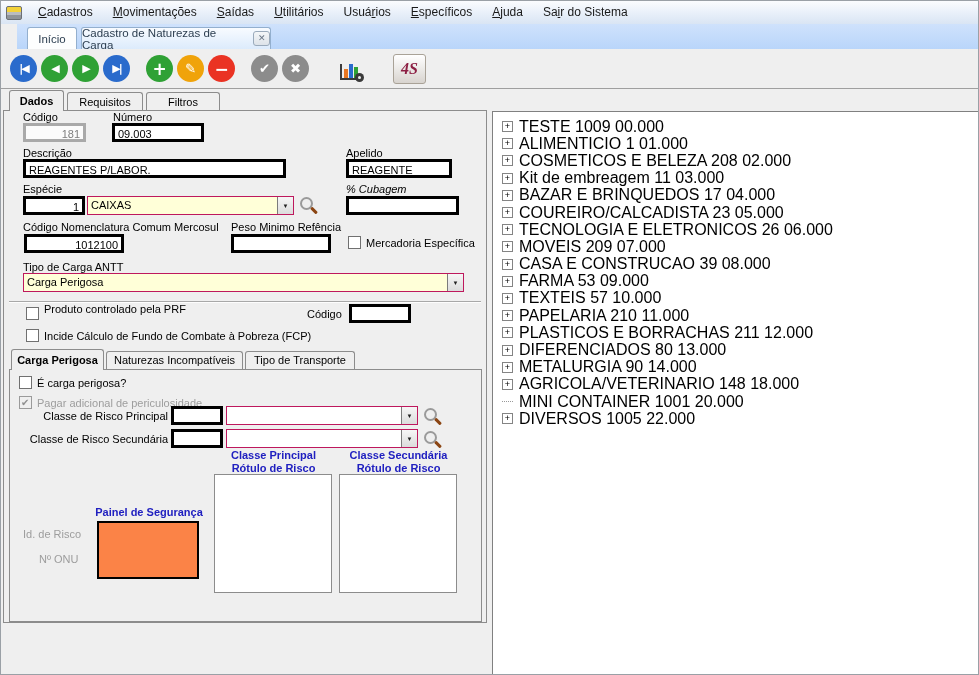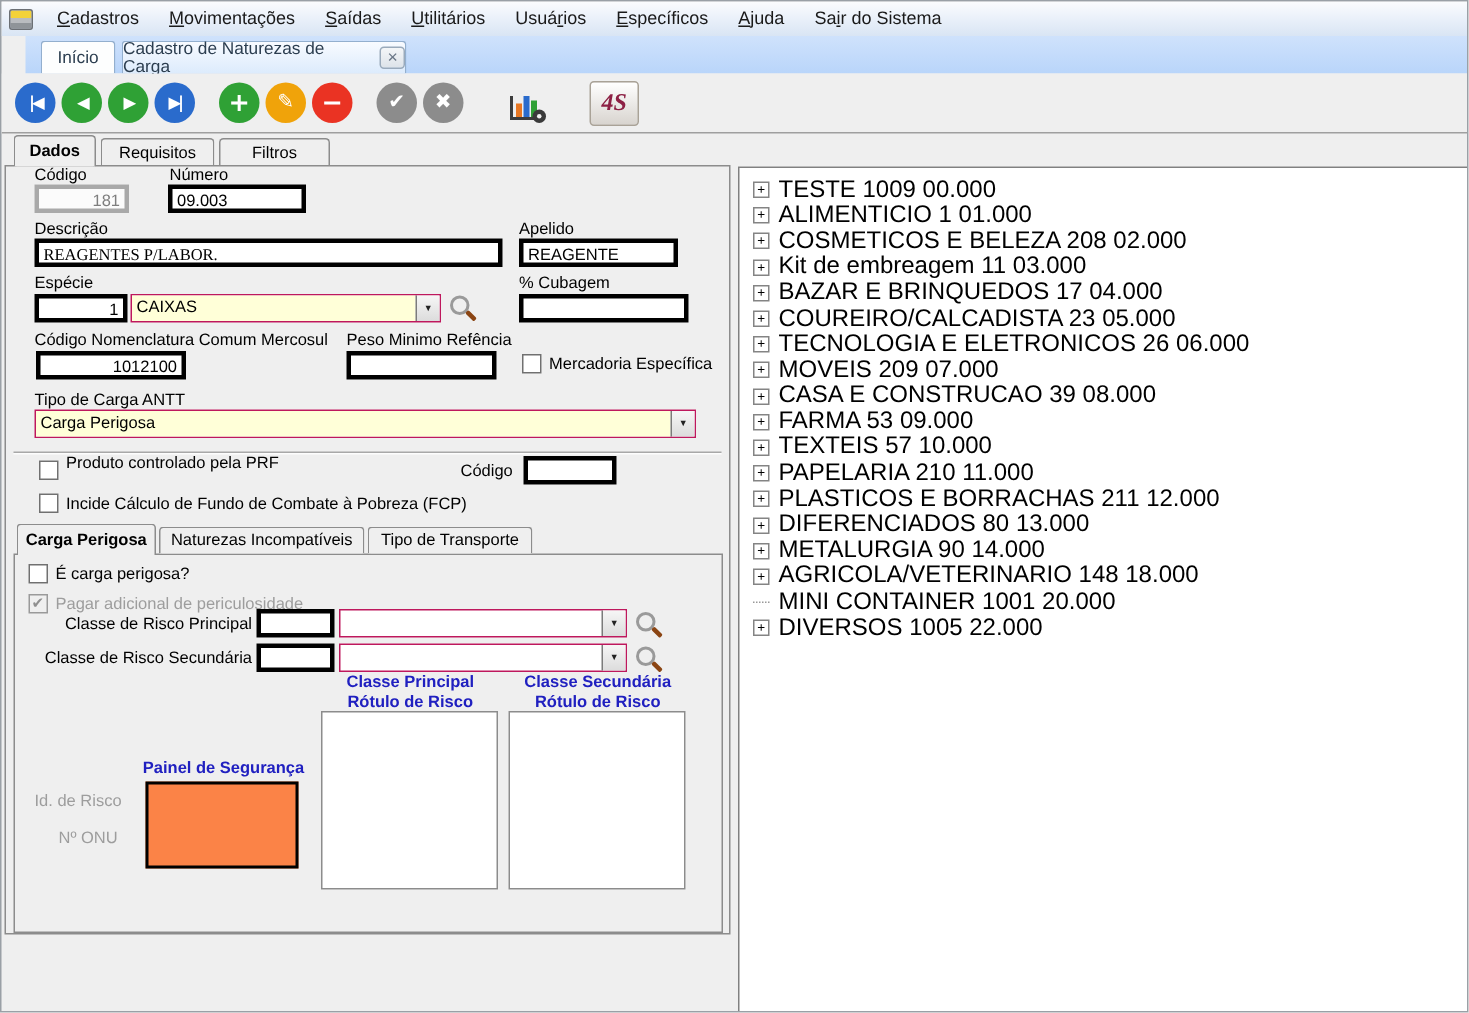--- a/index.html
+++ b/index.html
@@ -224,32 +224,32 @@
   <div class="ptab inactive" style="left:66px;  width:76px;">Requisitos</div>
   <div class="ptab inactive" style="left:145px; width:74px;">Filtros</div>
   <div id="pagebox"></div>
 
   <div class="flabel" style="left:22px; top:110px;">Código</div>
   <div class="fld right disabled" style="left:22px; top:122px; width:63px;">181</div>
   <div class="flabel" style="left:112px; top:110px;">Número</div>
   <div class="fld" style="left:111px; top:122px; width:92px;">09.003</div>
 
   <div class="flabel" style="left:22px; top:146px;">Descrição</div>
-  <div class="fld" style="left:22px; top:158px; width:312px;font-family:Liberation Serif, serif;">REAGENTES P/LABOR.</div>
+  <div class="fld" style="left:22px; top:158px; width:263px;">REAGENTES P/LABOR.</div>
   <div class="flabel" style="left:345px; top:146px;">Apelido</div>
   <div class="fld" style="left:345px; top:158px; width:106px;">REAGENTE</div>
 
   <div class="flabel" style="left:22px; top:182px;">Espécie</div>
   <div class="fld right" style="left:22px; top:195px; width:62px;">1</div>
   <div class="combo yellow" style="left:86px; top:195px; width:207px;">
     <span class="combo-text">CAIXAS</span>
     <span class="combo-btn">▼</span>
   </div>
   <span class="search-icon" style="left:299px; top:196px;"></span>
-  <div class="flabel" style="left:345px; top:182px;">% Cubagem</div>
+  <div class="flabel" style="left:345px; top:182px;font-style:italic;">% Cubagem</div>
   <div class="fld" style="left:345px; top:195px; width:113px;"></div>
 
   <div class="flabel" style="left:22px; top:220px;">Código Nomenclatura Comum Mercosul</div>
   <div class="fld right" style="left:23px; top:233px; width:100px;">1012100</div>
   <div class="flabel" style="left:230px; top:220px;">Peso Minimo Refência</div>
   <div class="fld" style="left:230px; top:233px; width:100px;"></div>
   <span class="chk" style="left:347px; top:235px;" data-checked="false"></span>
   <div class="flabel" style="left:365px; top:236px;">Mercadoria Específica</div>
 
   <div class="flabel" style="left:22px; top:260px;">Tipo de Carga ANTT</div>

